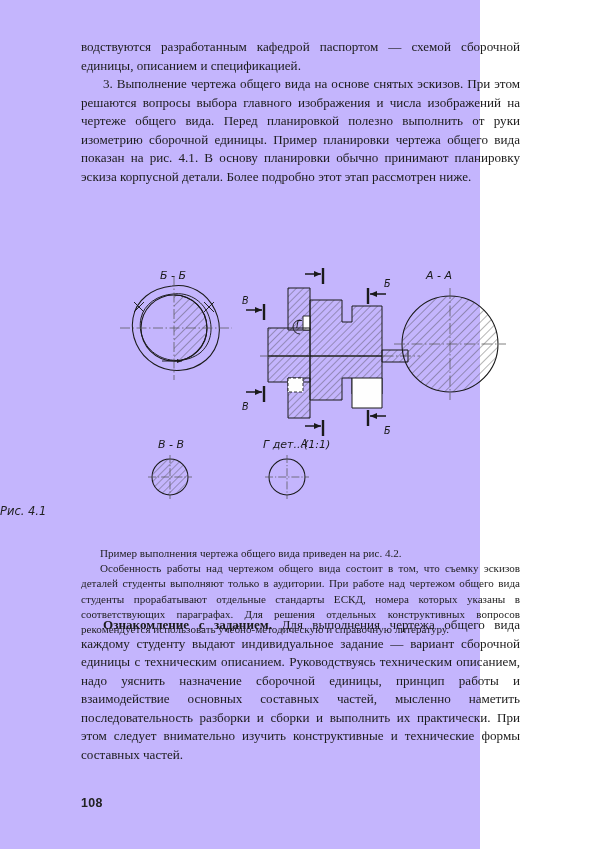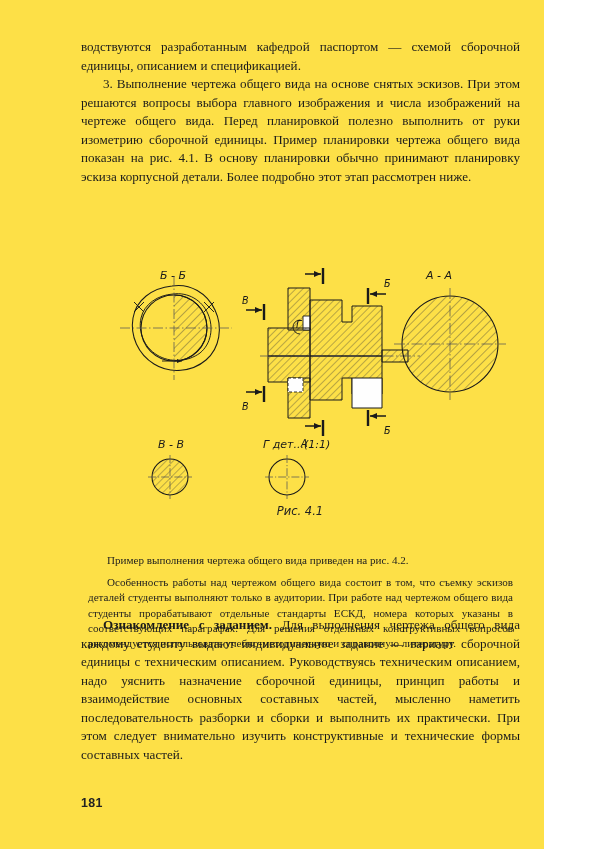--- a/index.html
+++ b/index.html
@@ -9,23 +9,23 @@
   }
   body {
     width: 600px;
     height: 849px;
     overflow: hidden;
     font-family: "Liberation Serif", "DejaVu Serif", serif;
     color: #151515;
   }
   #page {
     position: relative;
-    width: 544px;
+    width: 480px;
     height: 849px;
-    background: #fde047;
+    background: #c4b5fd;
     box-sizing: border-box;
   }
   .text-col {
     position: absolute;
     left: 81px;
     top: 38px;
     width: 439px;
   }
   p.body {
     margin: 0;
@@ -36,41 +36,40 @@
     hyphens: manual;
     color: #1b1b1b;
   }
   p.indent { text-indent: 22px; }
   .small-block {
     position: absolute;
     left: 81px;
     width: 439px;
   }
   p.small {
-    margin: 7px;
+    margin: 0;
     font-size: 11.1px;
     line-height: 15.2px;
     text-align: justify;
     color: #1e1e1e;
   }
   p.small.indent { text-indent: 19px; }
   .bold-lead { font-weight: bold; }
   #figure {
     position: absolute;
     left: 120px;
     top: 266px;
     width: 410px;
     height: 260px;
   }
   #fig-caption {
     position: absolute;
     left: 0;
     top: 0;
     width: 600px;
-    text-align: center;
     font-size: 11.5px;
     font-style: italic;
     font-family: "DejaVu Sans", sans-serif;
     color: #222;
   }
   #page-number {
     position: absolute;
     left: 81px;
     top: 796px;
     font-size: 12.4px;
@@ -247,15 +246,15 @@
 
   <div class="small-block" style="top:546px;">
     <p class="small indent">Пример выполнения чертежа общего вида приведен на рис. 4.2.</p>
     <p class="small indent">Особенность работы над чертежом общего вида состоит в том, что съемку эскизов деталей студенты выполняют только в аудитории. При работе над чертежом общего вида студенты прорабатывают отдельные стандарты ЕСКД, номера которых указаны в соответствующих параграфах. Для решения отдельных конструктивных вопросов рекомендуется использовать учебно-методическую и справочную литературу.</p>
   </div>
 
   <div class="text-col" style="top:616px;">
     <p class="body indent"><span class="bold-lead">Ознакомление с заданием.</span><span> Для выполнения чертежа общего вида каждому студенту выдают индивидуальное задание — вариант сборочной единицы с техническим описанием. Руководствуясь техническим описанием, надо уяснить назначение сборочной единицы, принцип работы и взаимодействие основных составных частей, мысленно наметить последовательность разборки и сборки и выполнить их практически. При этом следует внимательно изучить конструктивные и технические формы составных частей.</span></p>
   </div>
 
-  <div id="page-number">181</div>
+  <div id="page-number">108</div>
 
 </div>
 
 </body></html>

